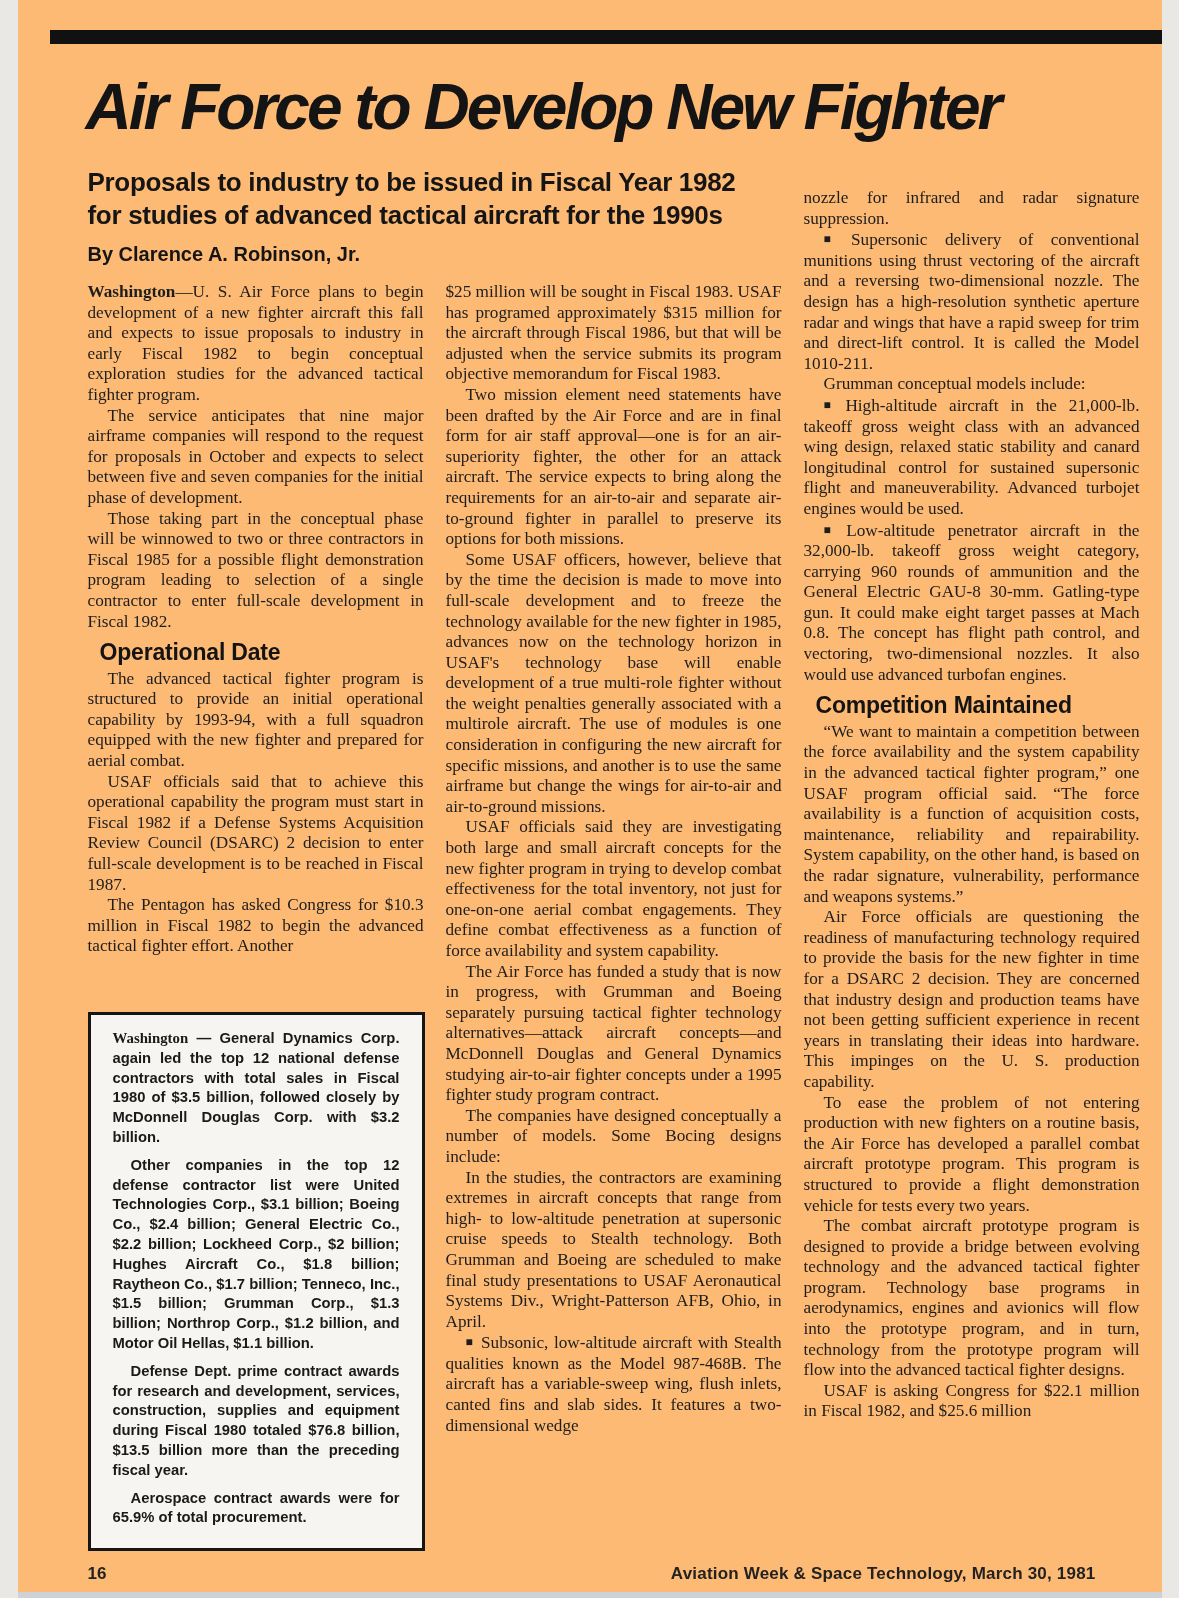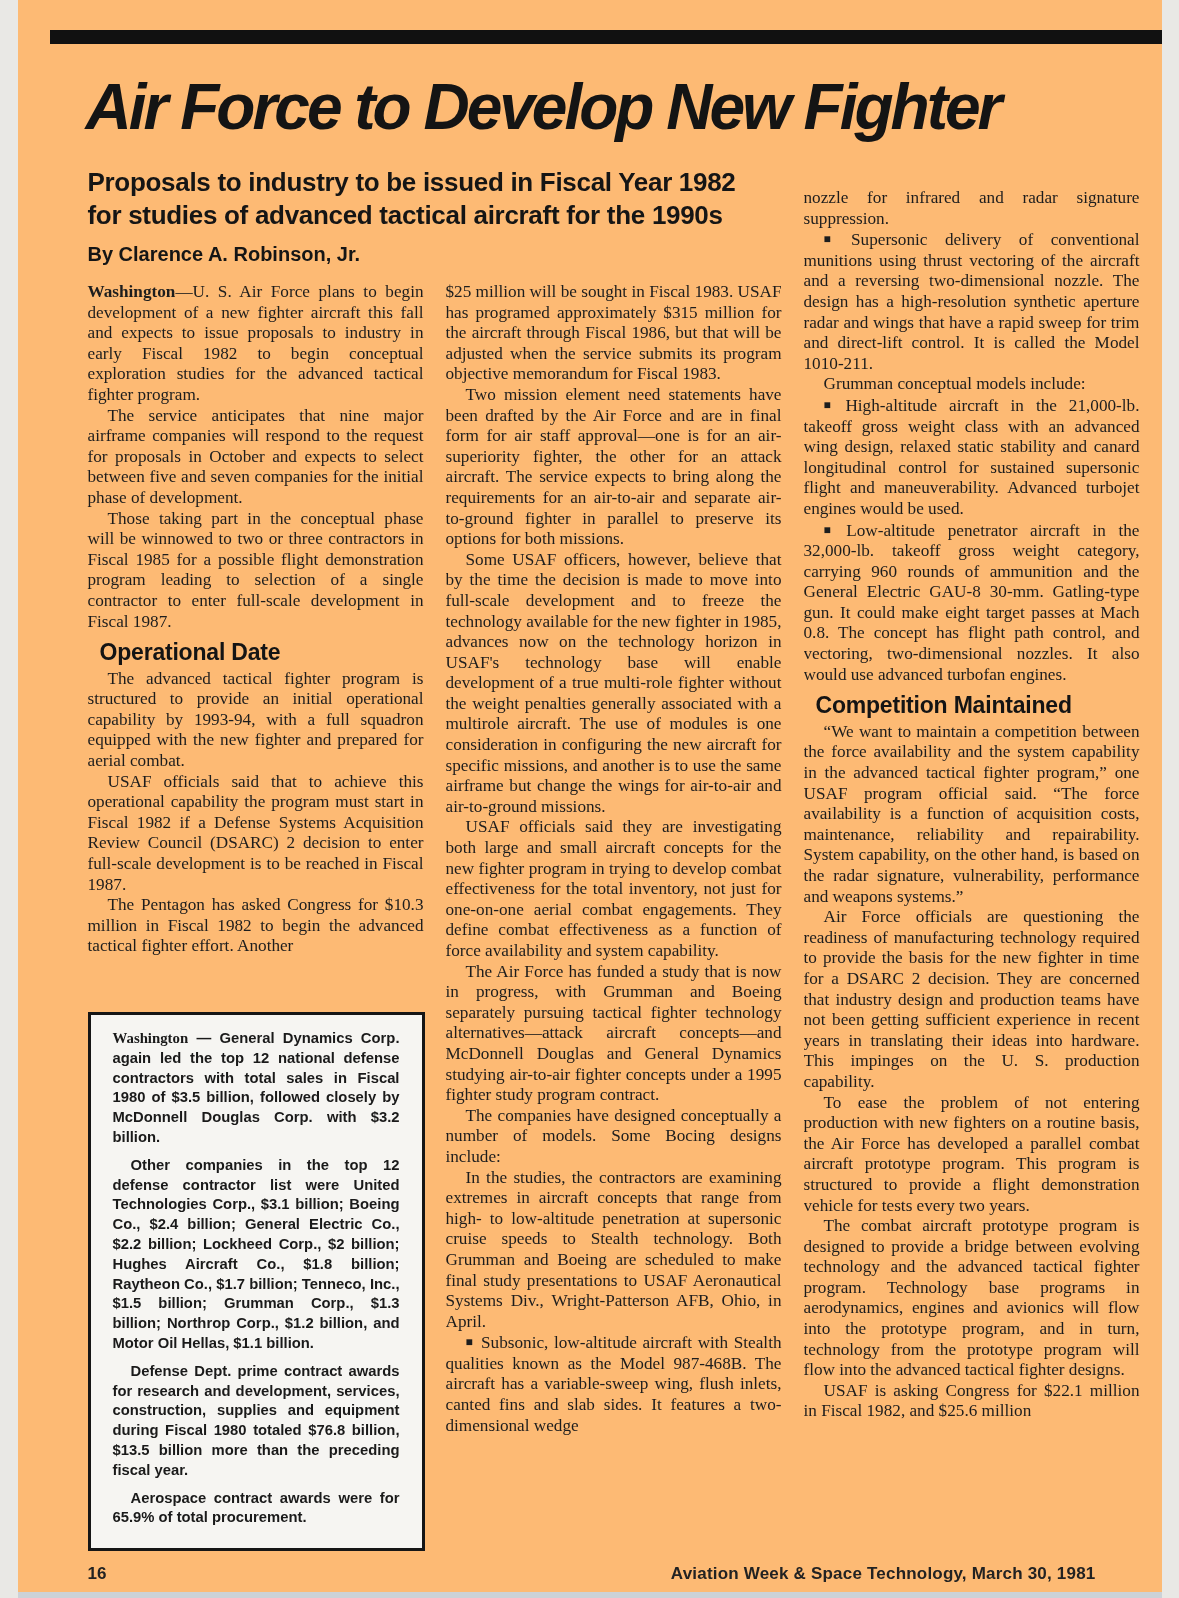--- a/index.html
+++ b/index.html
@@ -74,21 +74,21 @@
   <div class="deck">
     <div>Proposals to industry to be issued in Fiscal Year 1982</div>
     <div>for studies of advanced tactical aircraft for the 1990s</div>
   </div>
 
   <div class="byline">By Clarence A. Robinson, Jr.</div>
 
   <div class="col col1">
     <p class="noind"><b class="lead">Washington</b><span>—U. S. Air Force plans to begin development of a new fighter aircraft this fall and expects to issue proposals to industry in early Fiscal 1982 to begin conceptual exploration studies for the advanced tactical fighter program.</span></p>
     <p class="ind">The service anticipates that nine major airframe companies will respond to the request for proposals in October and expects to select between five and seven companies for the initial phase of development.</p>
-    <p class="ind">Those taking part in the conceptual phase will be winnowed to two or three contractors in Fiscal 1985 for a possible flight demonstration program leading to selection of a single contractor to enter full-scale development in Fiscal 1987.</p>
+    <p class="ind">Those taking part in the conceptual phase will be winnowed to two or three contractors in Fiscal 1985 for a possible flight demonstration program leading to selection of a single contractor to enter full-scale development in Fiscal 1982.</p>
     <h3 class="shead">Operational Date</h3>
     <p class="ind">The advanced tactical fighter program is structured to provide an initial operational capability by 1993-94, with a full squadron equipped with the new fighter and prepared for aerial combat.</p>
     <p class="ind">USAF officials said that to achieve this operational capability the program must start in Fiscal 1982 if a Defense Systems Acquisition Review Council (DSARC) 2 decision to enter full-scale development is to be reached in Fiscal 1987.</p>
     <p class="ind">The Pentagon has asked Congress for $10.3 million in Fiscal 1982 to begin the advanced tactical fighter effort. Another</p>
   </div>
 
   <div class="box">
     <p class="noind"><b class="lead">Washington</b><span> — General Dynamics Corp. again led the top 12 national defense contractors with total sales in Fiscal 1980 of $3.5 billion, followed closely by McDonnell Douglas Corp. with $3.2 billion.</span></p>
     <p class="ind">Other companies in the top 12 defense contractor list were United Technologies Corp., $3.1 billion; Boeing Co., $2.4 billion; General Electric Co., $2.2 billion; Lockheed Corp., $2 billion; Hughes Aircraft Co., $1.8 billion; Raytheon Co., $1.7 billion; Tenneco, Inc., $1.5 billion; Grumman Corp., $1.3 billion; Northrop Corp., $1.2 billion, and Motor Oil Hellas, $1.1 billion.</p>
     <p class="ind">Defense Dept. prime contract awards for research and development, services, construction, supplies and equipment during Fiscal 1980 totaled $76.8 billion, $13.5 billion more than the preceding fiscal year.</p>

